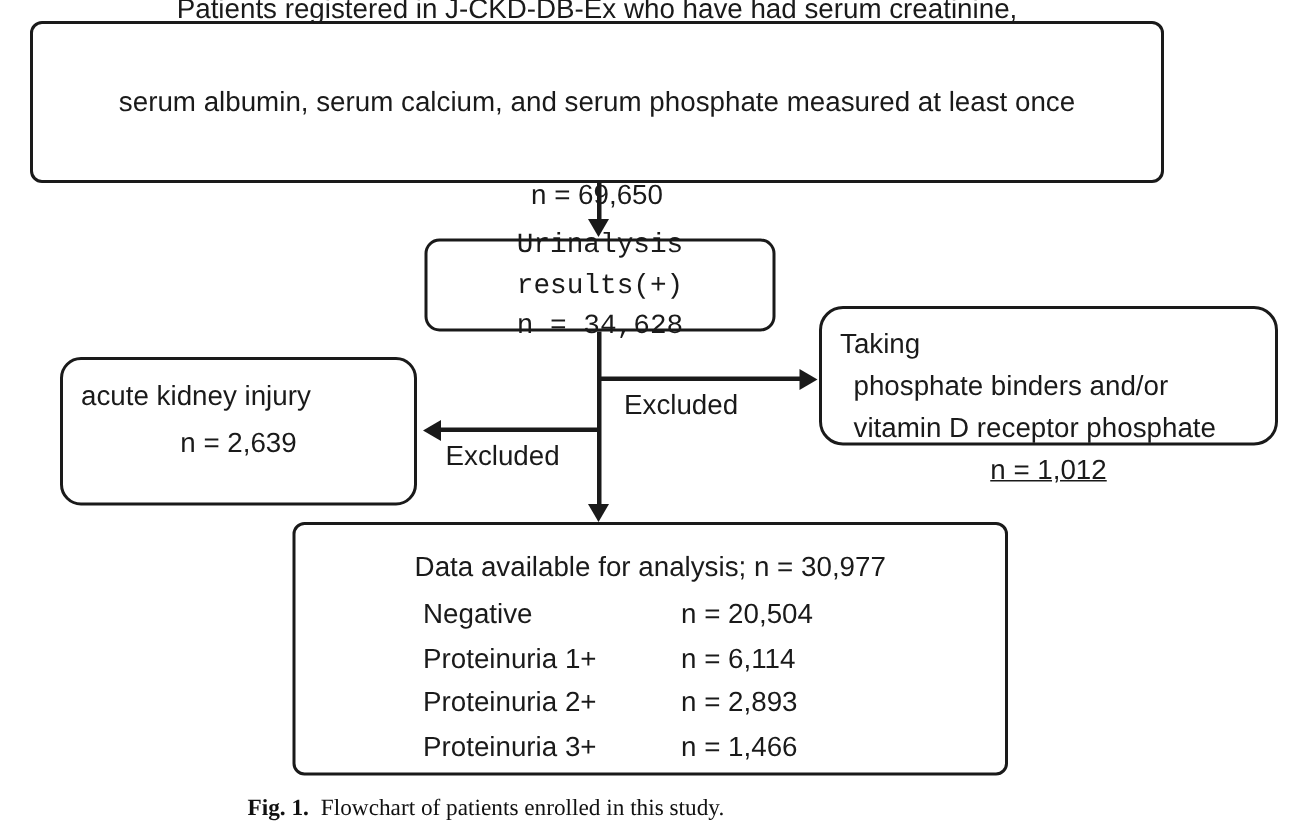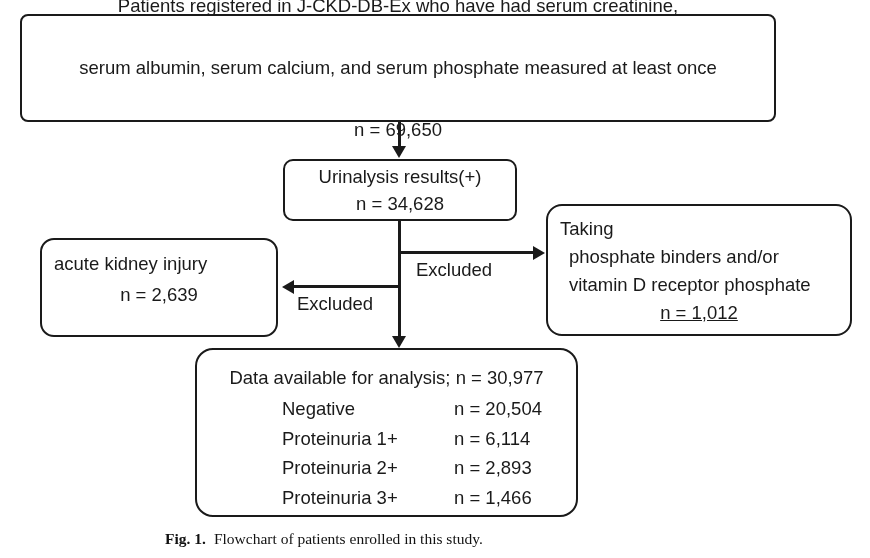--- a/index.html
+++ b/index.html
@@ -16,27 +16,27 @@
   .box {
     position:absolute;
     border:2px solid var(--ink);
     background:var(--bg);
     font-size:18.5px;
     line-height:28px;
     color:var(--ink);
   }
   .centered-lines { display:flex; flex-direction:column; justify-content:center; align-items:center; text-align:center; }
   #box-registered { left:20px; top:14px; width:756px; height:108px; border-radius:8px; line-height:30px;gap:32px; }
-  #box-urinalysis { left:283px; top:159px; width:234px; height:62px; border-radius:10px; line-height:27px; }
+  #box-urinalysis { left:283px; top:159px; width:234px; height:62px; border-radius:10px; line-height:27px;font-family:Liberation Mono, monospace; }
   #box-aki { left:40px; top:238px; width:238px; height:99px; border-radius:14px; padding:8px 0 0 12px; line-height:31px; }
   #box-aki .n-line { text-align:center; padding-right:12px; }
-  #box-binders { left:546px; top:204px; width:306px; height:132px; border-radius:16px; padding:9px 0 0 12px; }
+  #box-binders { left:546px; top:204px; width:306px; height:93px; border-radius:16px; padding:9px 0 0 12px; }
   #box-binders .indent { padding-left:9px; }
   #box-binders .n-line { text-align:center; padding-right:12px;text-decoration:underline; }
-  #box-analysis { left:195px; top:348px; width:383px; height:169px; border-radius:18px; }
+  #box-analysis { left:195px; top:348px; width:477px; height:169px; border-radius:8px; }
   #box-analysis .title { text-align:center; margin-top:14px; line-height:28px; }
   .analysis-rows { margin:2px 0 0 85px; }
   .analysis-row { display:grid; grid-template-columns:172px auto; line-height:29.5px; }
   .vline, .hline { position:absolute; background:var(--ink); }
   .arrowhead { position:absolute; width:0; height:0; }
   .ah-down  { border-left:7px solid transparent; border-right:7px solid transparent; border-top:12px solid var(--ink); }
   .ah-right { border-top:7px solid transparent; border-bottom:7px solid transparent; border-left:12px solid var(--ink); }
   .ah-left  { border-top:7px solid transparent; border-bottom:7px solid transparent; border-right:12px solid var(--ink); }
   .flow-label { position:absolute; font-size:18.5px; color:var(--ink); }
   .caption {

